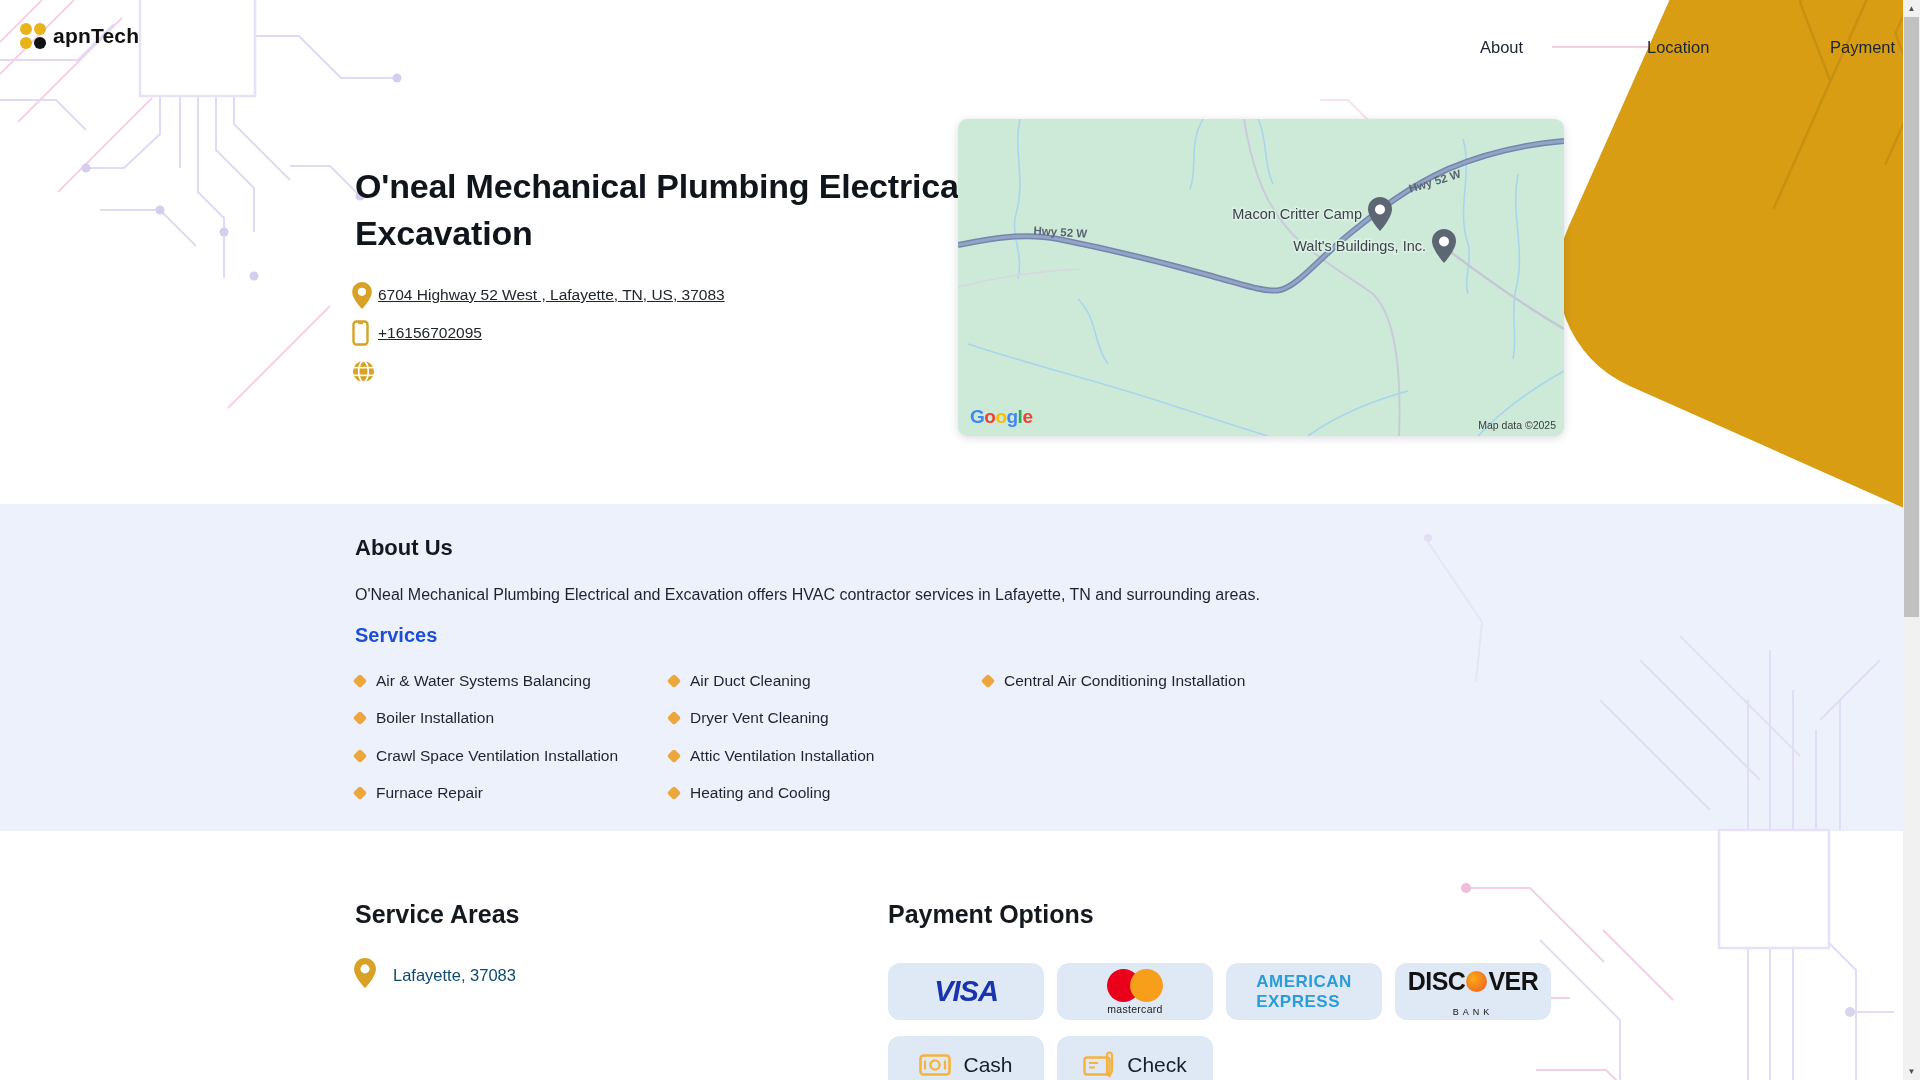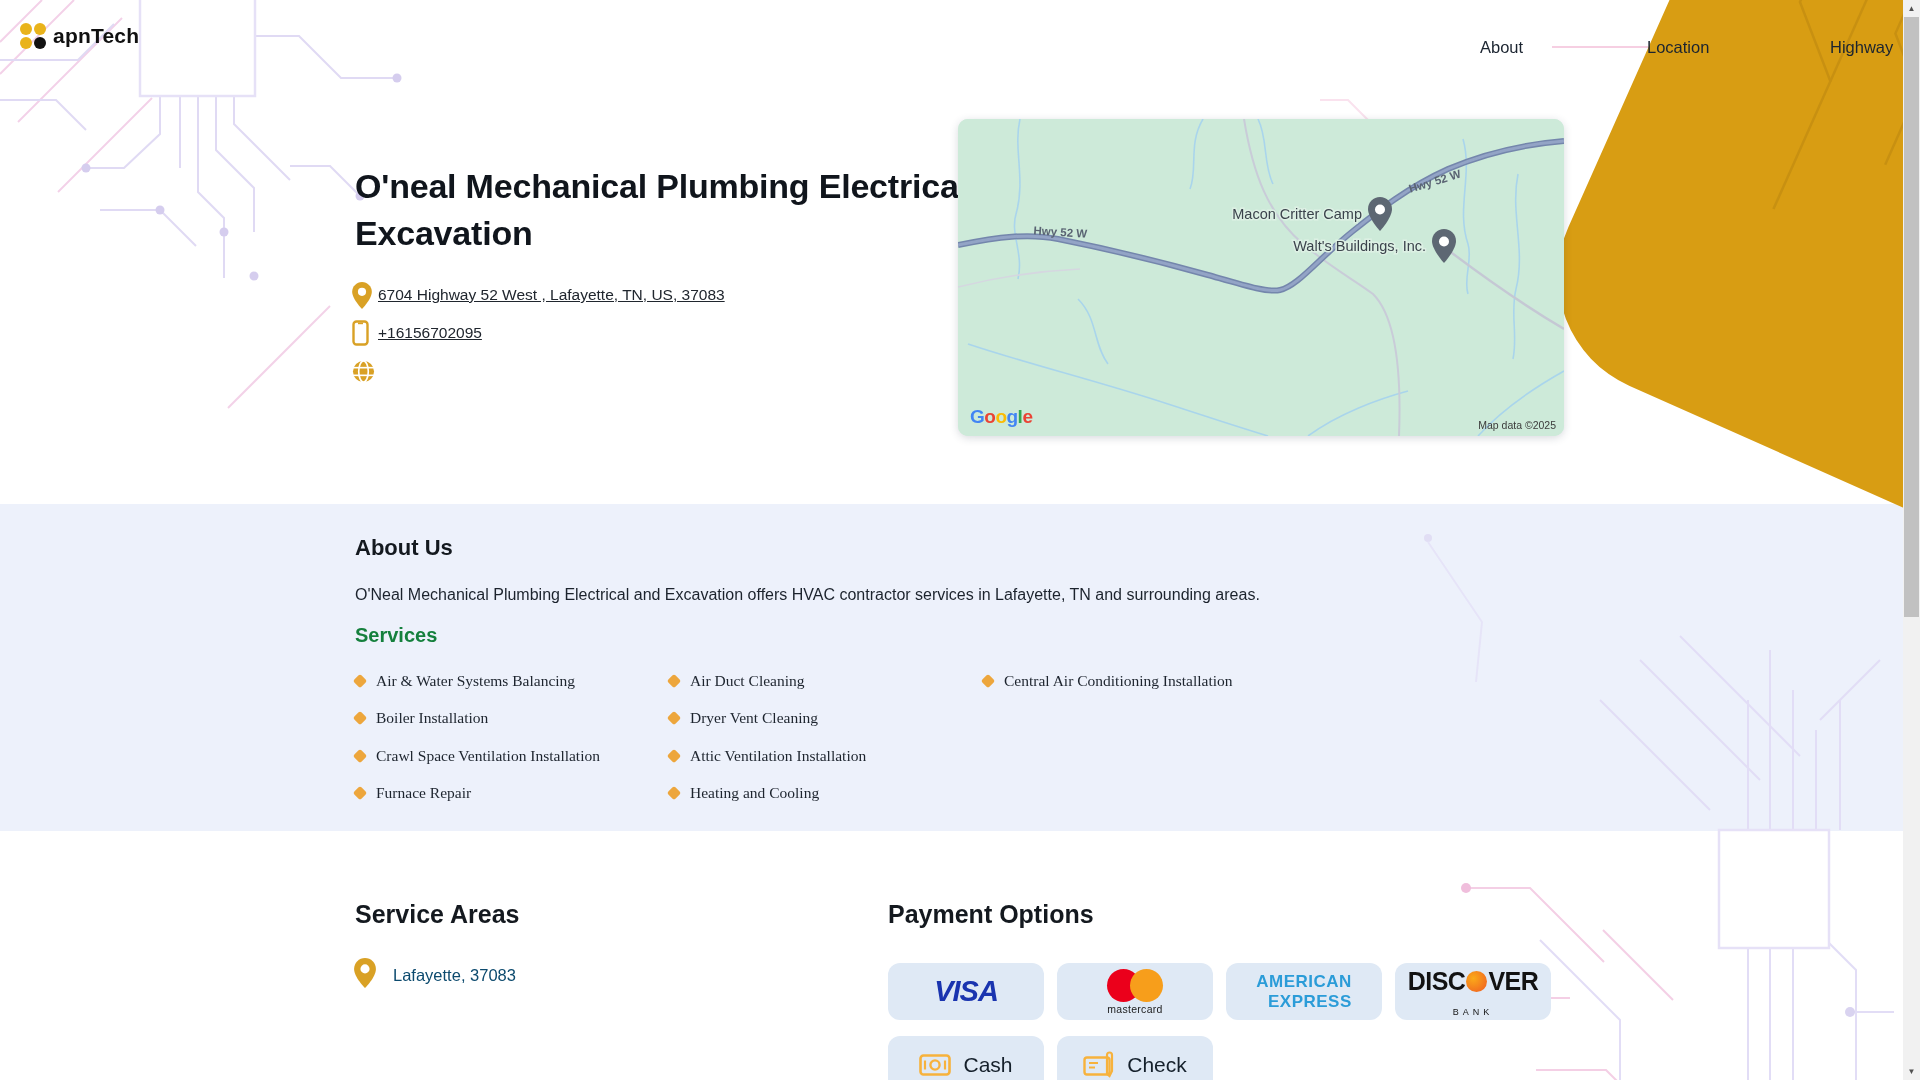--- a/index.html
+++ b/index.html
@@ -35,44 +35,44 @@
   
   .map { position:absolute; left:958px; top:119px; width:606px; height:317px; border-radius:10px;
          overflow:hidden; background:#CDEAD9; box-shadow:0 2px 8px rgba(40,50,70,.18); z-index:10; cursor:pointer; }
   .map svg { display:block; }
   .gmap-logo { position:absolute; left:12px; bottom:8px; font-size:19px; font-weight:700; letter-spacing:-.5px; }
   .gmap-attrib { position:absolute; right:8px; bottom:5px; font-size:10.5px; color:#3c3c3c; }
 
   
   .about-h { position:absolute; left:355px; top:535px; font-size:22px; font-weight:700; color:#14191F; z-index:10; }
   .about-p { position:absolute; left:355px; top:586px; width:1150px; font-size:16px; color:#1C232D; z-index:10; }
-  .services-h { position:absolute; left:355px; top:624px; font-size:20px; font-weight:700; color:#15803d; z-index:10; }
+  .services-h { position:absolute; left:355px; top:624px; font-size:20px; font-weight:700; color:#1d4ed8; z-index:10; }
   .services-grid { position:absolute; left:355px; top:662px; display:grid; z-index:10;
                    grid-auto-flow:column; grid-template-rows:repeat(4,37.5px);
                    grid-template-columns:314px 314px 380px; }
   .svc { display:flex; align-items:center; }
   .diamond { width:10px; height:10px; background:#EDA63C; border-radius:2px; transform:rotate(45deg); margin-right:11px; flex:none; }
-  .svc-label { font-size:15.5px; color:#1D242E;font-family:Liberation Serif, serif; }
+  .svc-label { font-size:15.5px; color:#1D242E; }
 
   
   .areas-h { position:absolute; left:355px; top:900px; font-size:25px; font-weight:700; color:#14191F; z-index:10; }
   .area-row { position:absolute; left:354px; top:958px; display:flex; align-items:center; z-index:10; }
   .area-label { font-size:16.5px; color:#0c4a6e; margin-left:17px; }
   .pay-h { position:absolute; left:888px; top:900px; font-size:25px; font-weight:700; color:#14191F; z-index:10; }
   .pay-grid { position:absolute; left:888px; top:963px; display:grid; z-index:10;
               grid-template-columns:repeat(4,156px); grid-auto-rows:57px; gap:16px 13px; }
   .pay-card { background:#DFE9F5; border-radius:12px; display:flex; align-items:center; justify-content:center; }
   .visa-logo { font-size:29px; font-weight:800; font-style:italic; color:#1A34AF; letter-spacing:-1px; }
   .mc-wrap { display:flex; flex-direction:column; align-items:center; }
   .mc-circles { position:relative; width:56px; height:33px; }
   .mc-circles i { position:absolute; top:0; width:33px; height:33px; border-radius:50%; display:block; }
   .mc-red { left:0; background:#EB001B; }
   .mc-orange { right:0; background:#F79E1B; }
   .mc-word { font-size:10.5px; color:#1b1b1b; margin-top:1px; letter-spacing:.3px; }
-  .amex { text-align:right; color:#2B9CD8; font-weight:800; font-size:17px; letter-spacing:.5px; line-height:20px; }
+  .amex { text-align:left; color:#2B9CD8; font-weight:800; font-size:17px; letter-spacing:.5px; line-height:20px; }
   .disc-wrap { display:flex; flex-direction:column; align-items:center; }
   .disc-row { display:flex; align-items:center; font-size:25px; font-weight:800; color:#121212; letter-spacing:-.5px; }
   .disc-ball { width:21px; height:21px; border-radius:50%; margin:0 1px; background:radial-gradient(circle at 35% 35%, #FBAA19, #EF5A22); }
   .disc-sub { font-size:9px; font-weight:400; letter-spacing:4px; color:#121212; margin-top:11px; }
   .pay-plain { display:flex; align-items:center; }
   .pay-plain svg { margin-right:12px; }
   .pay-plain-label { font-size:21px; font-weight:500; color:#15202B; }
 
   
   .scrollbar { position:absolute; right:0; top:0; width:17px; height:1080px; background:#F1F1F1; z-index:50; }
@@ -174,21 +174,21 @@
       <span class="logo-dots">
         <i></i>
           <i></i>
           <i></i>
           <i class="dark"></i>
       </span>
       <span class="logo-text">apnTech</span>
     </div>
     <span class="nav-item nav-about">About</span>
     <span class="nav-item nav-location">Location</span>
-    <span class="nav-item nav-gallery">Highway</span>
+    <span class="nav-item nav-gallery">Payment</span>
   </div>
 
   <h1 class="hero-title">O'neal Mechanical Plumbing Electrical And Excavation</h1>
 
   <div class="contact">
     <div class="contact-row">
       <span class="contact-ico">
         <svg width="20" height="27" viewBox="0 0 24 33">
           <path d="M12,0 C5.4,0 0,5.4 0,12 C0,21 12,33 12,33 C12,33 24,21 24,12 C24,5.4 18.6,0 12,0 Z" fill="#D9A125"></path>
           <circle cx="12" cy="12" r="5" fill="#ffffff"></circle>

